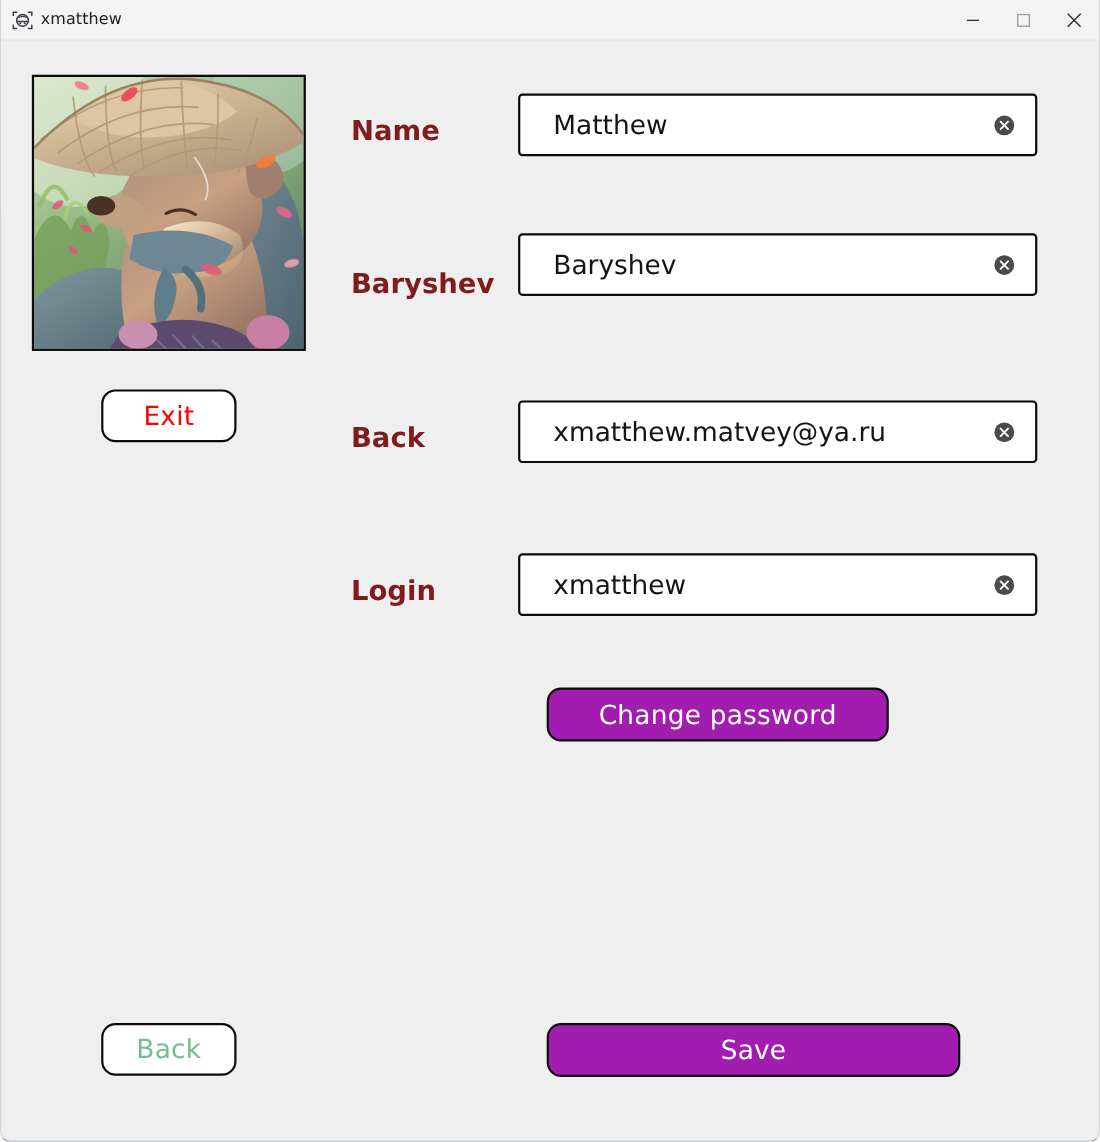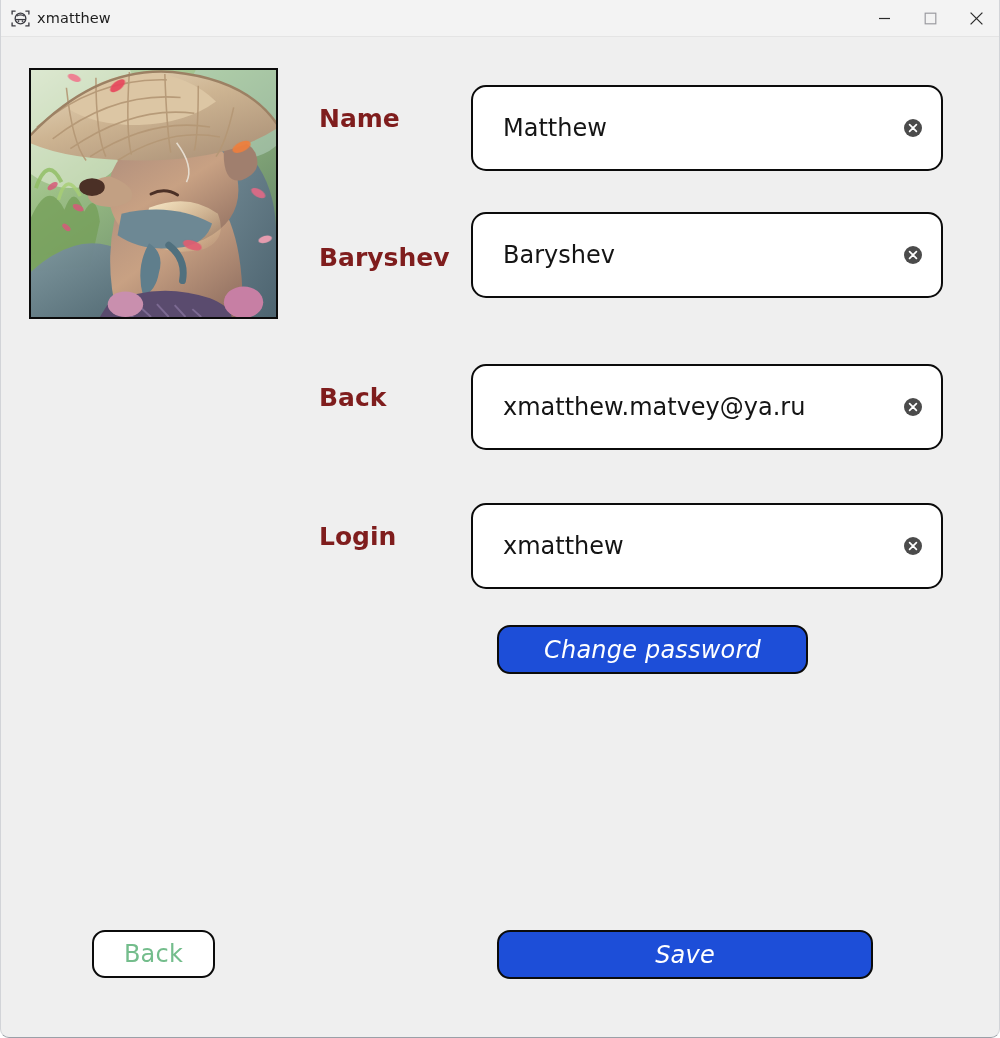--- a/index.html
+++ b/index.html
@@ -98,23 +98,22 @@
     left: 91px; top: 354px;
     width: 123px; height: 48px;
     color: #fe0000;
   }
   .btn-back {
     left: 91px; top: 930px;
     width: 123px; height: 48px;
     color: #74bd8c;
   }
   .btn-green {
-    background: #1d4ed8;
+    background: #a21caf;
     color: #ffffff;
-    font-style: italic;
   }
   .btn-changepw {
     left: 496px; top: 625px;
     width: 311px; height: 49px;
   }
   .btn-save {
     left: 496px; top: 930px;
     width: 376px; height: 49px;
   }
 
@@ -124,25 +123,25 @@
     left: 318px;
     font-size: 25px;
     color: #7f1d1d;
     white-space: nowrap;
     font-weight: bold;
   }
   .field-box {
     position: absolute;
     left: 470px;
     width: 472px;
-    height: 86px;
+    height: 57px;
     box-sizing: border-box;
     background: #ffffff;
     border: 2.5px solid #0b0b0b;
-    border-radius: 15px;
+    border-radius: 4px;
   }
   .field-value {
     position: absolute;
     left: 30px;
     top: 50%;
     transform: translateY(-50%);
     font-size: 24px;
     color: #141414;
     white-space: nowrap;
   }
@@ -304,20 +303,23 @@
           <path d="M110 240 l12 11"></path>
         <path d="M128 238 l12 13"></path>
           <path d="M146 239 l11 12"></path>
         <path d="M164 243 l9 8"></path>
       </g>
       <ellipse cx="96" cy="238" rx="18" ry="13" fill="#c98fae"></ellipse>
       <ellipse cx="216" cy="236" rx="20" ry="16" fill="#c77fa4"></ellipse>
     </svg>
   </div>
 
+  <div class="btn btn-exit">
+    <span>Exit</span>
+  </div>
 
   <div class="field-label" style="top:104px">Name</div>
   <div class="field-box" style="top:85px">
     <span class="field-value">Matthew</span>
     <span class="clear-icon">
       <svg width="20" height="20" viewBox="0 0 20 20">
         <circle cx="10" cy="10" r="9" fill="#4b4b4b"></circle>
         <path d="M6.6 6.6l6.8 6.8M13.4 6.6l-6.8 6.8" stroke="#ffffff" stroke-width="1.7" stroke-linecap="round"></path>
       </svg>
     </span>

